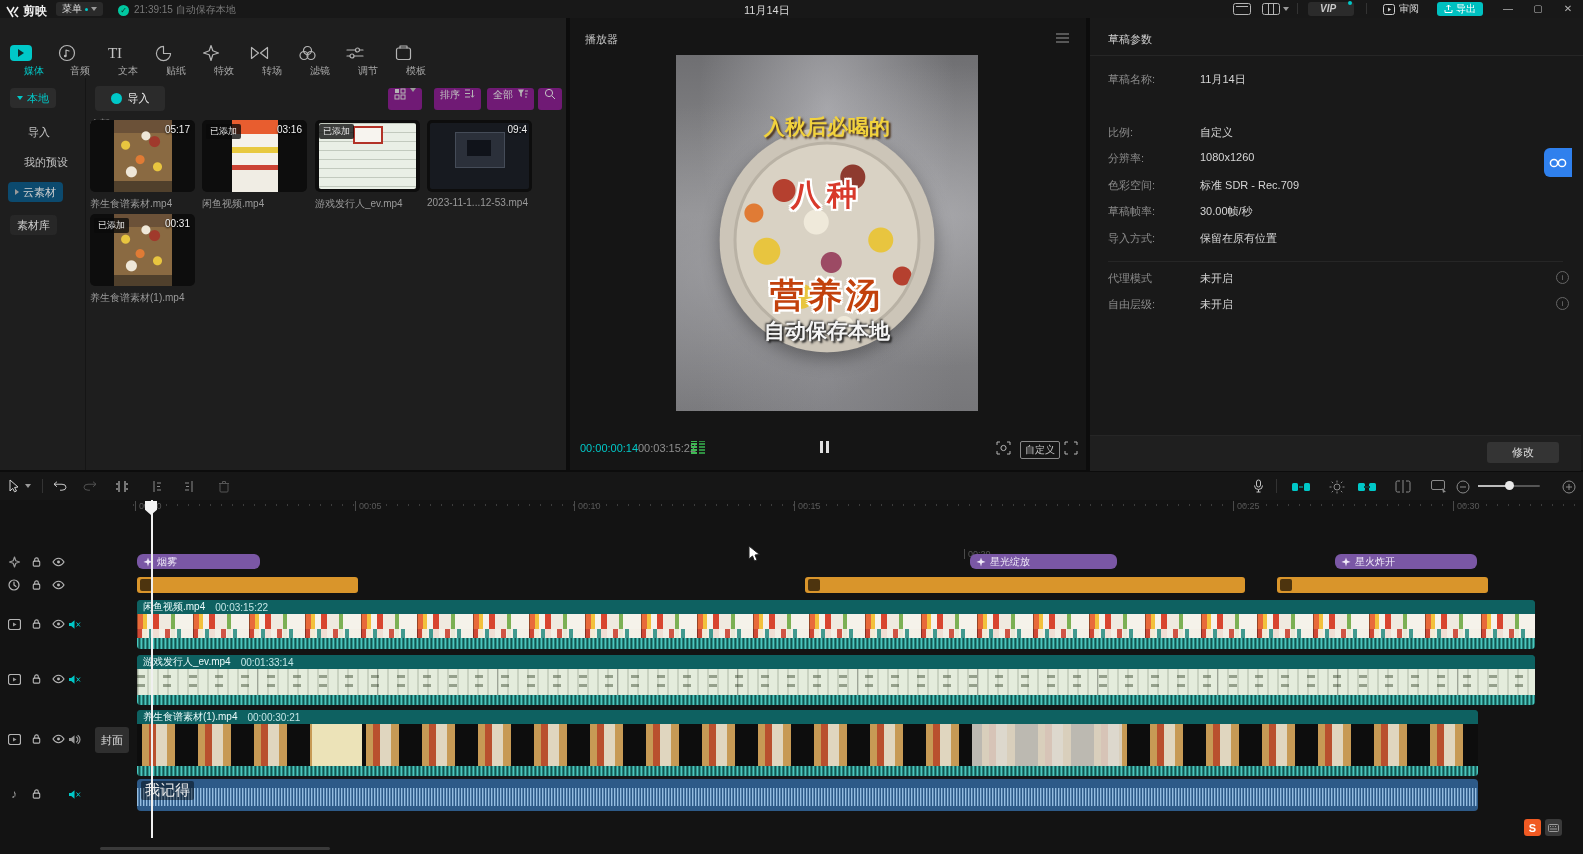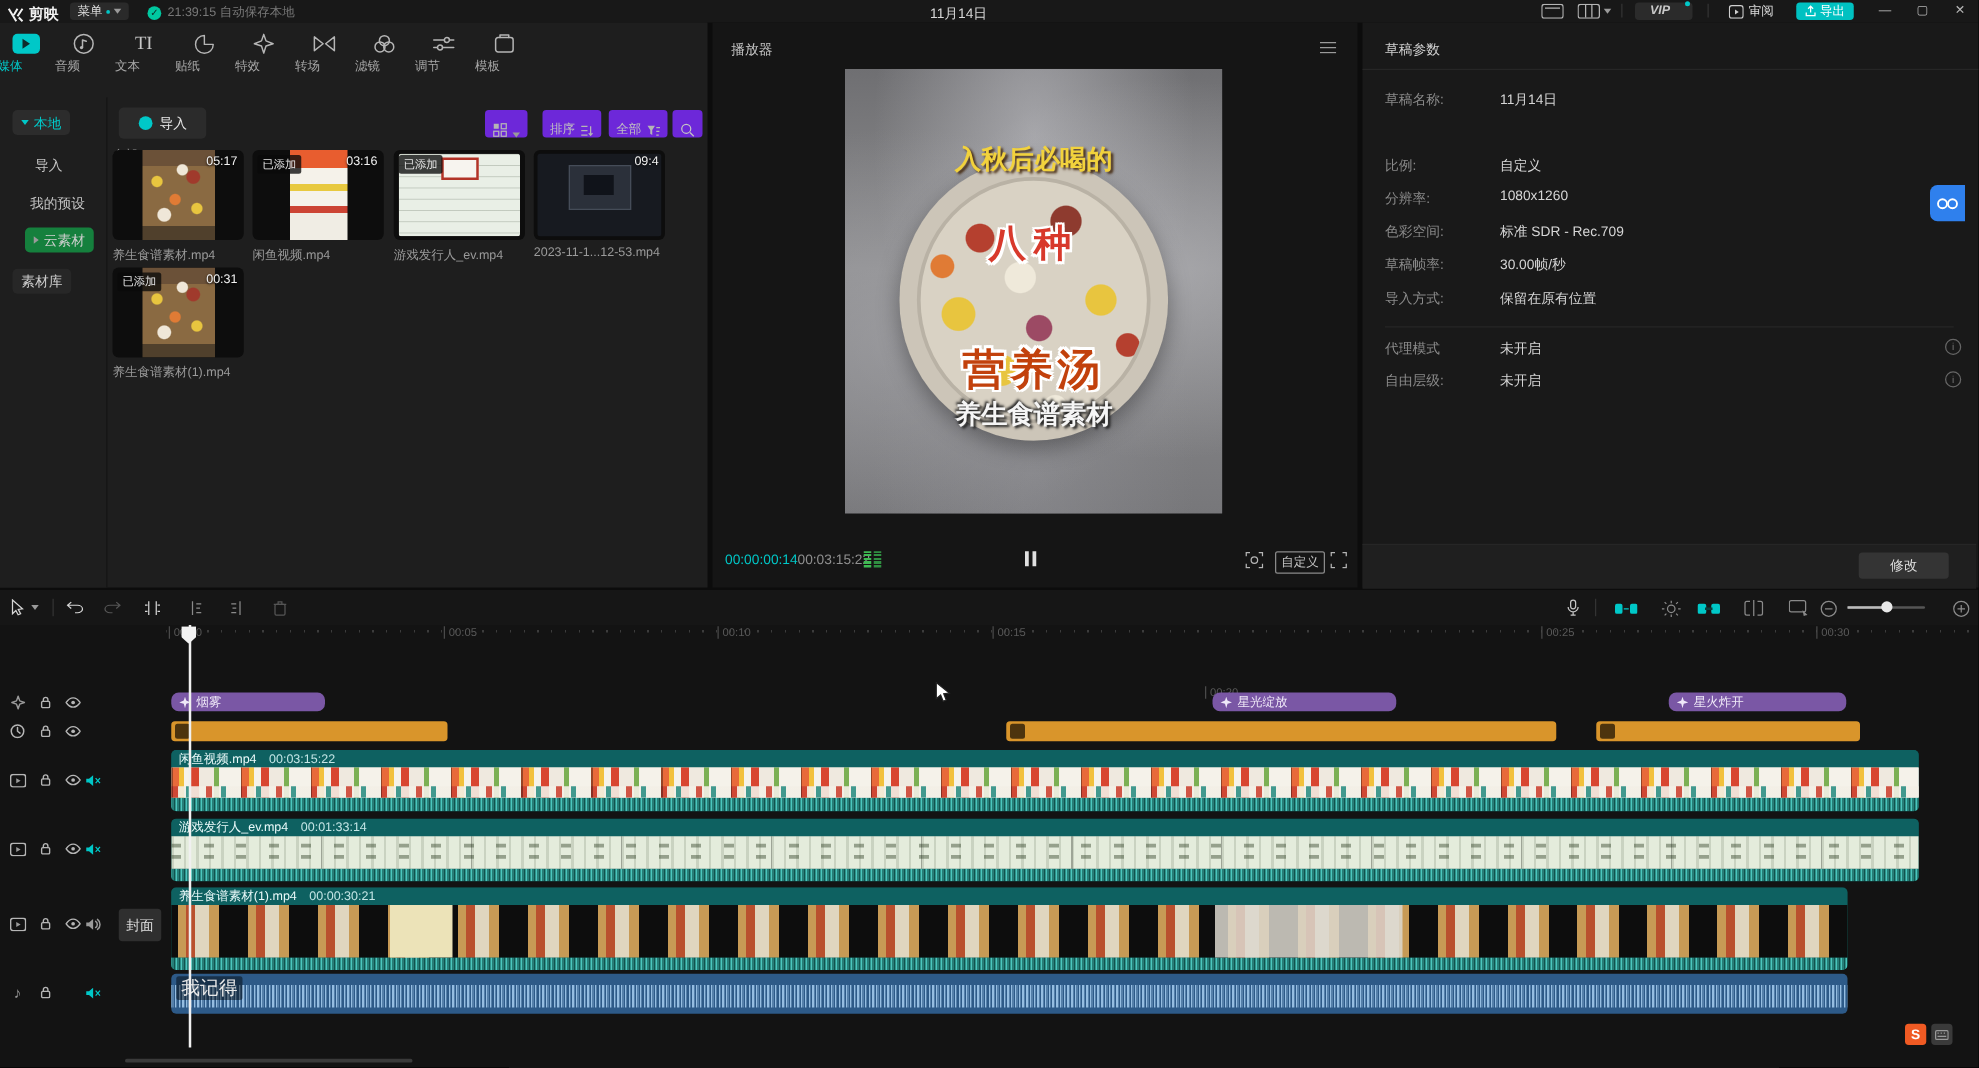--- a/index.html
+++ b/index.html
@@ -18,36 +18,36 @@
   .caret-down{width:0;height:0;border-left:3px solid transparent;border-right:3px solid transparent;border-top:4px solid #9a9a9a;}
   .caret-right{width:0;height:0;border-top:3px solid transparent;border-bottom:3px solid transparent;border-left:4px solid #9a9a9a;}
   .winbtn{color:#b5b5b5;font-size:10px;width:22px;text-align:center;}
 
   
   .left-panel{position:absolute;left:0;top:18px;width:566px;height:452px;background:#1e1e1e;}
   .player-panel{position:absolute;left:570px;top:18px;width:516px;height:452px;background:#151515;}
   .right-panel{position:absolute;left:1090px;top:18px;width:493px;height:452px;background:#191919;}
 
   
-  .mtb-item{position:absolute;top:6px;width:46px;text-align:left;color:#a8a8a8;font-size:10px;}
+  .mtb-item{position:absolute;top:24px;width:46px;text-align:right;color:#a8a8a8;font-size:10px;}
   .mtb-item .glyph{height:22px;display:flex;align-items:center;justify-content:center;}
   .mtb-item.active{color:#00c8c8;}
   .media-sel-icon{width:22px;height:16px;background:#00c8c8;border-radius:4px;display:flex;align-items:center;justify-content:center;}
   .media-sel-icon i{width:0;height:0;border-top:4px solid transparent;border-bottom:4px solid transparent;border-left:6px solid #0e2b2b;}
   .ti-glyph{font-family:"Liberation Serif","DejaVu Serif",serif;font-size:15px;color:#c5c5c5;}
 
   
   .side{position:absolute;left:0;top:60px;width:85px;height:392px;background:#1e1e1e;border-right:1px solid #151515;}
   .side-pill{position:absolute;height:20px;border-radius:4px;background:#2c2c2c;display:flex;align-items:center;gap:4px;padding:0 7px;font-size:11px;color:#cfcfcf;}
   .side-plain{position:absolute;font-size:11px;color:#c3c3c3;}
 
   
   .imp-btn{position:absolute;left:95px;top:68px;width:70px;height:25px;background:#2b2b2b;border-radius:4px;display:flex;align-items:center;justify-content:center;gap:6px;color:#e8e8e8;}
   .imp-dot{width:11px;height:11px;border-radius:50%;background:#00c8c8;}
-  .hdr-btn{position:absolute;top:70px;height:22px;background:#6d28d9;border-radius:3px;display:flex;align-items:flex-end;gap:4px;padding:0 6px;color:#c0c0c0;font-size:10px;}
+  .hdr-btn{position:absolute;top:70px;height:22px;background:#701a75;border-radius:3px;display:flex;align-items:flex-start;gap:4px;padding:0 6px;color:#c0c0c0;font-size:10px;}
   .sec-label{position:absolute;left:90px;top:99px;color:#8a8a8a;font-size:10px;}
   .thumb{position:absolute;width:105px;height:72px;background:#0d0d0d;border-radius:5px;overflow:hidden;}
   .thumb .dur{position:absolute;right:5px;top:4px;color:#f2f2f2;font-size:10px;text-shadow:0 1px 2px #000;}
   .badge{position:absolute;left:4px;top:4px;background:rgba(10,10,10,.78);color:#e5e5e5;font-size:9px;padding:1px 4px;border-radius:2px;}
   .mname{position:absolute;width:108px;color:#9a9a9a;font-size:10px;white-space:nowrap;overflow:hidden;text-overflow:ellipsis;}
 
   .soupband{position:absolute;left:24px;top:0;width:58px;height:72px;
     background:radial-gradient(circle at 20% 35%,#e8c53f 0 4px,transparent 5px),
       radial-gradient(circle at 70% 30%,#a03a2c 0 5px,transparent 6px),
       radial-gradient(circle at 45% 55%,#e07b35 0 4px,transparent 5px),
@@ -298,21 +298,21 @@
       <div>模板</div>
     </div>
 
     <div class="side">
       <div class="side-pill" style="left:10px;top:10px;">
         <span class="caret-down" style="border-top-color:#00c8c8;"></span>
         <span class="teal">本地</span>
       </div>
       <div class="side-plain" style="left:28px;top:47px;"><span>导入</span></div>
       <div class="side-plain" style="left:24px;top:77px;"><span>我的预设</span></div>
-      <div class="side-pill" style="left:20px;top:104px;background:#15803d;font-family:Liberation Serif, serif;">
+      <div class="side-pill" style="left:8px;top:104px;background:#0c4a6e;font-family:Liberation Serif, serif;">
         <span class="caret-right"></span>
         <span>云素材</span>
       </div>
       <div class="side-pill" style="left:10px;top:137px;background:#272727;">
         <span>素材库</span>
       </div>
     </div>
 
     <div class="imp-btn">
       <span class="imp-dot"></span>
@@ -399,21 +399,21 @@
           <line x1="0" y1="9" x2="13" y2="9" stroke="#9a9a9a"></line>
         </svg>
     </div>
 
     <div class="video">
       <div class="smoke"></div>
       <div class="pot"></div>
       <div class="ovl ovl1">入秋后必喝的</div>
       <div class="ovl ovl2">八种</div>
       <div class="ovl ovl3">营养汤</div>
-      <div class="ovl ovl4">养生食谱素材</div>
+      <div class="ovl ovl4">自动保存本地</div>
     </div>
 
     <div class="abs teal" style="left:10px;top:424px;">00:00:00:14</div>
     <div class="abs" style="left:68px;top:424px;color:#8f8f8f;">00:03:15:22</div>
     <div class="abs flex" style="left:121px;top:423px;gap:2px;">
       <div class="meter2" style="background:repeating-linear-gradient(0deg,#3eba52 0 2px,transparent 2px 3px);"></div>
       <div class="meter2"></div>
     </div>
     <div class="abs flex" style="left:250px;top:423px;gap:3px;">
       <span class="pausebar"></span>

